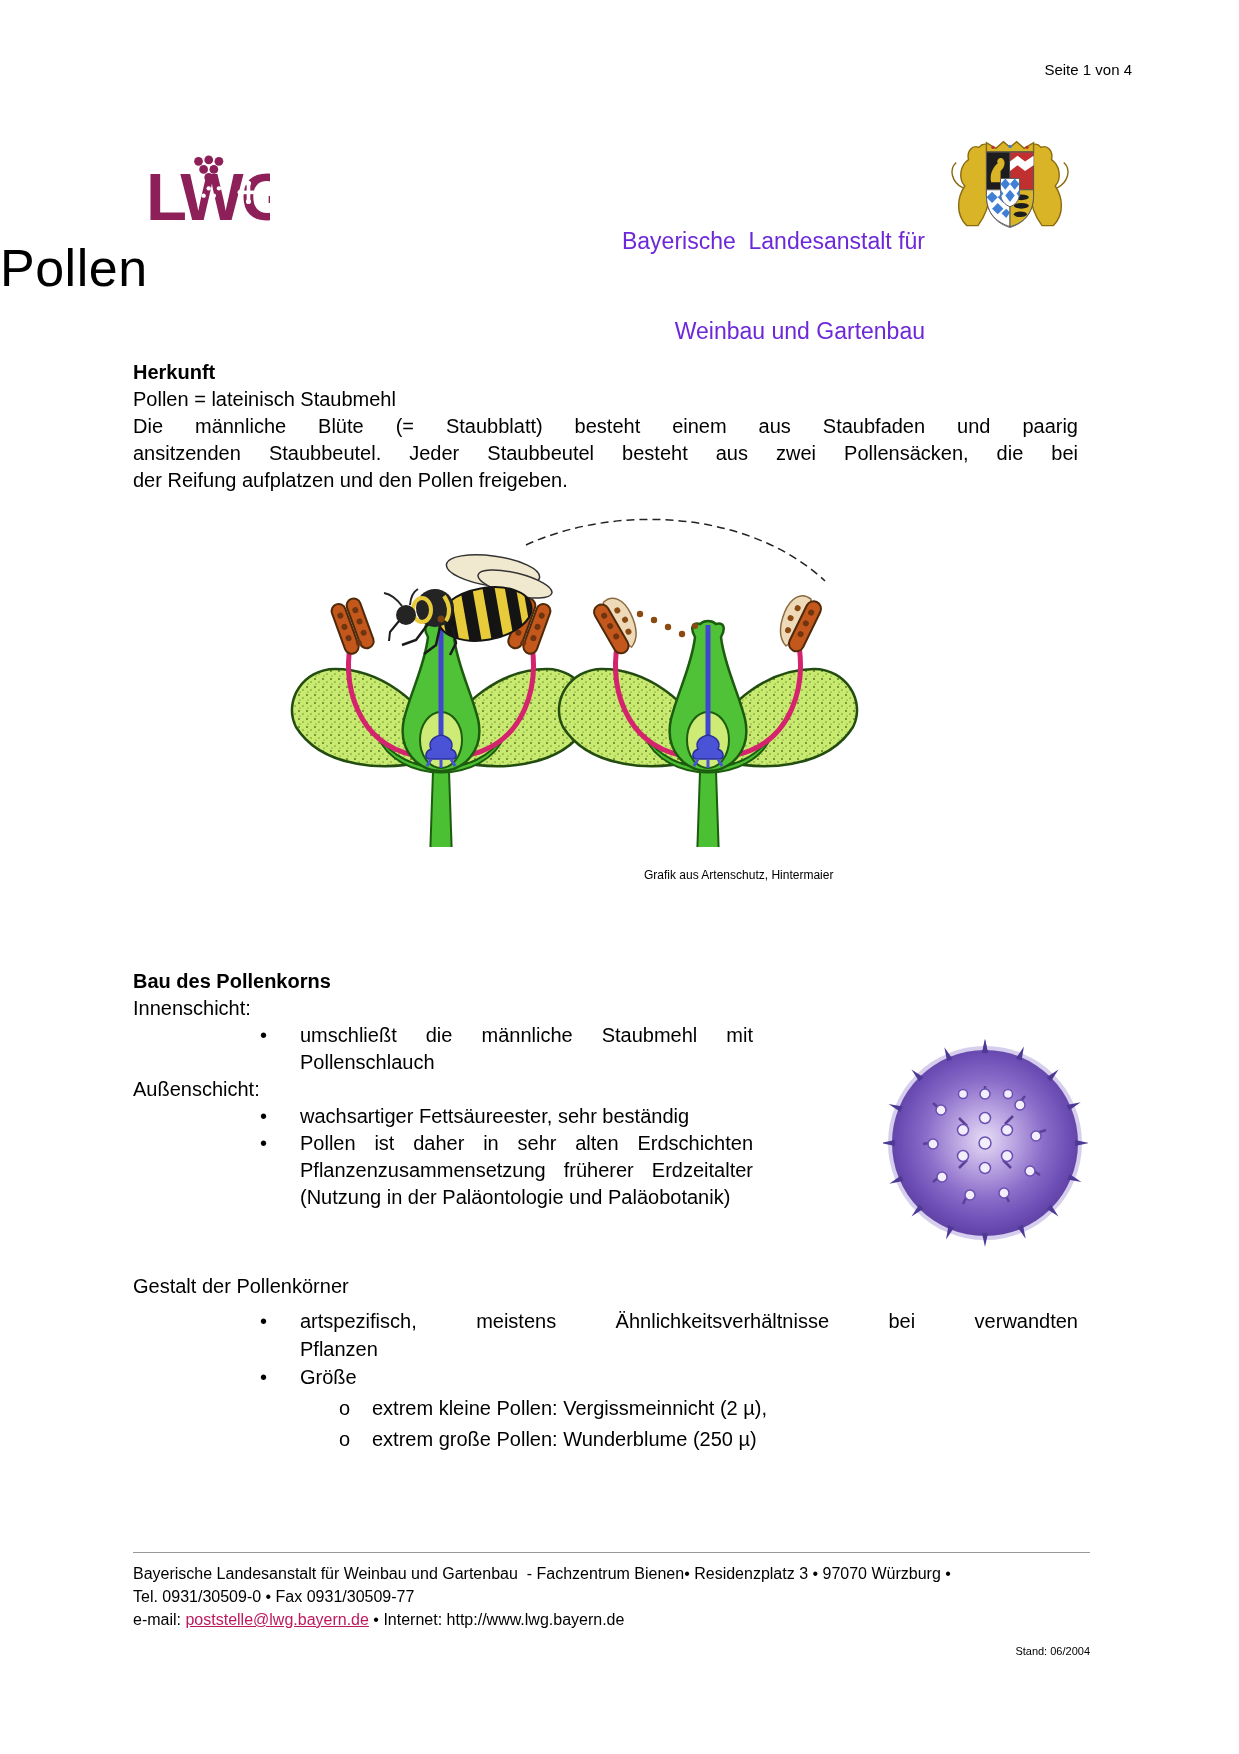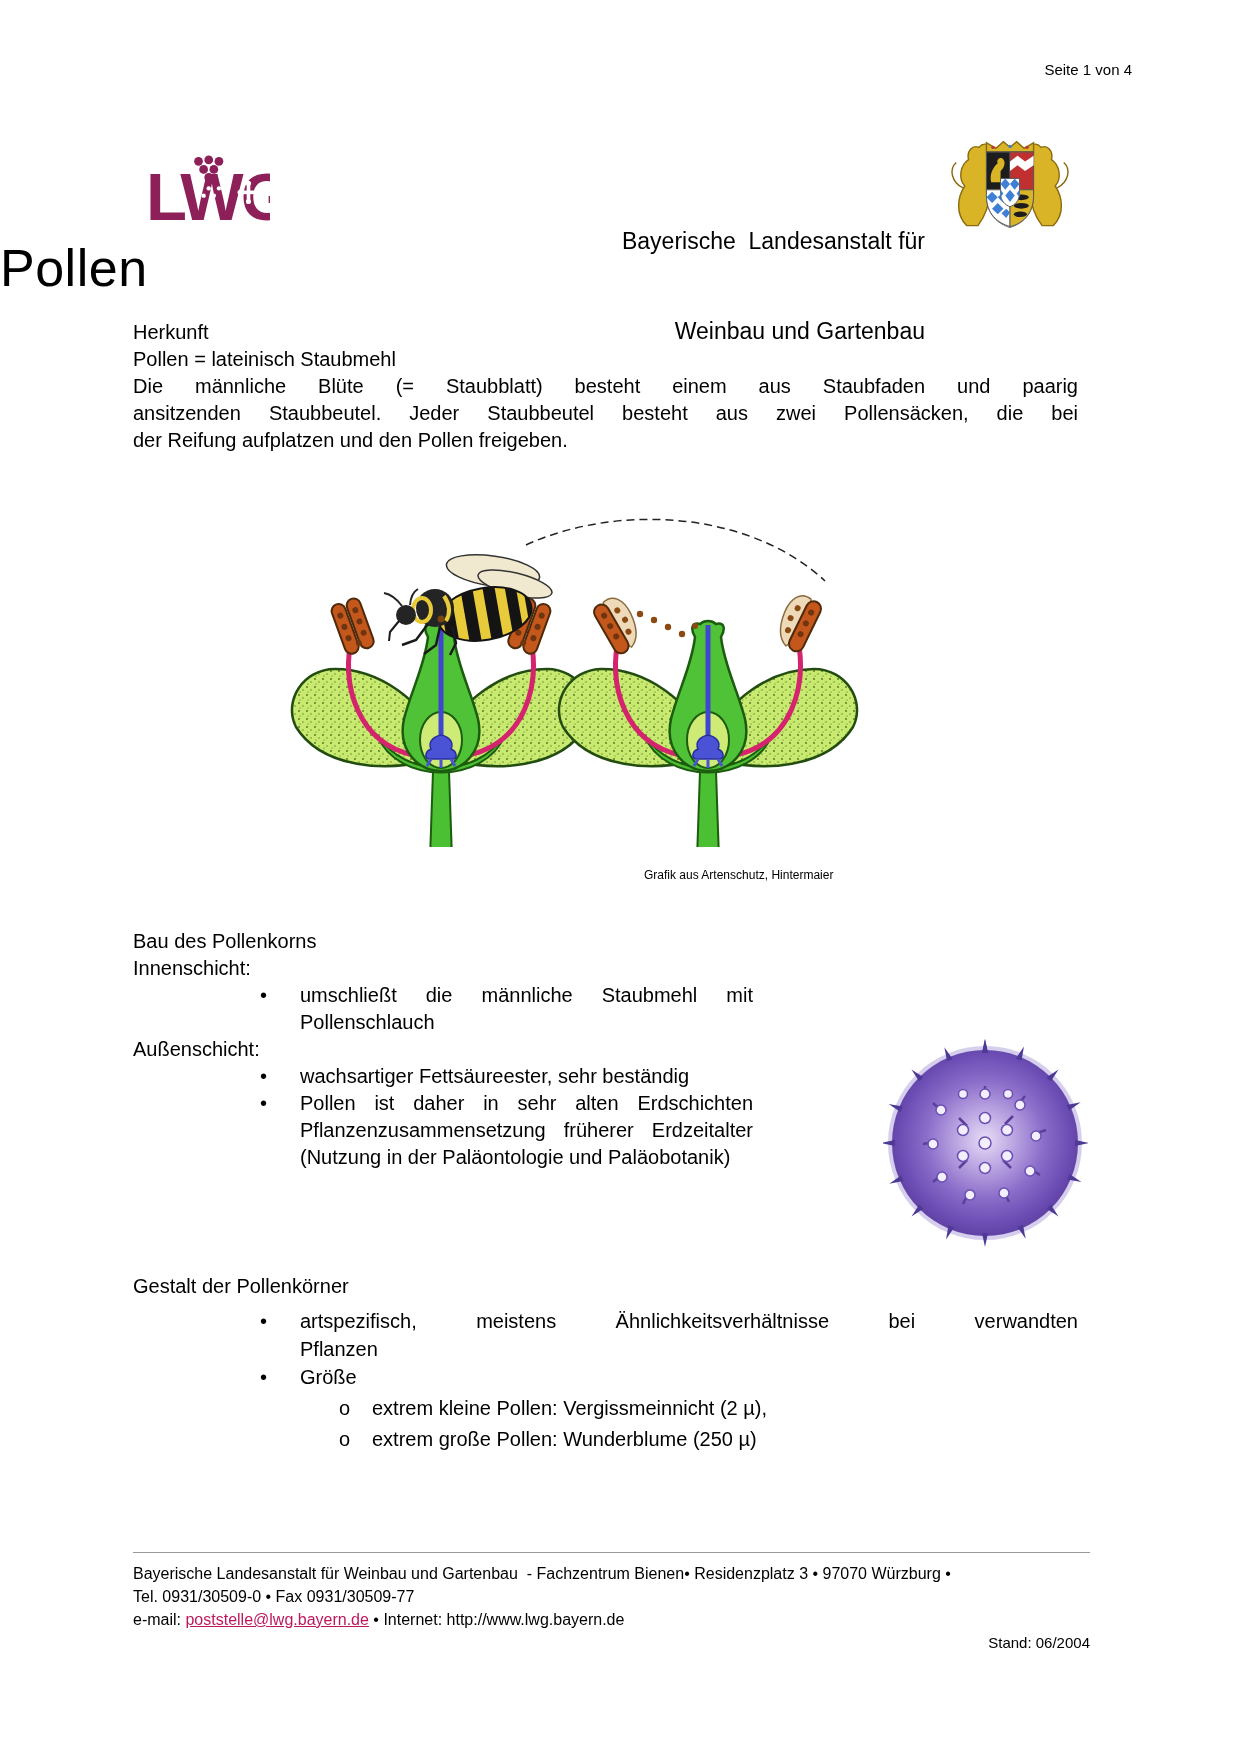--- a/index.html
+++ b/index.html
@@ -7,28 +7,28 @@
     position:relative; width:1239px; height:1754px; background:#ffffff;
     font-family:"Liberation Sans","DejaVu Sans",sans-serif; color:#000;
     margin:0 auto; overflow:hidden;padding-left:42px;
   }
   .abs{position:absolute;}
   
   #seite{top:61px; right:149px; font-size:15px;}
   
   #lwg-logo{left:146px; top:155px;}
   #inst{left:440px; top:166px; width:485px; text-align:right;
-        color:#000000; font-size:23px; line-height:30px; white-space:pre;}
+        color:#6d28d9; font-size:23px; line-height:30px; white-space:pre;}
   #arms{left:944px; top:138px;}
   
   #title{left:0; top:238px; width:1239px; text-align:left; font-size:52px; letter-spacing:0.5px;}
   
   .block{left:133px; width:945px; font-size:20px; line-height:27px;}
   #herkunft{top:319px;}
-  .h-bold{font-weight:normal;}
+  .h-bold{font-weight:bold;margin-top:40px;}
   .jline{text-align:justify; text-align-last:justify;}
   .jlast{text-align:left;}
   
   #illu{left:278px; top:497px;}
   #illu-caption{left:644px; top:868px; font-size:12px;}
   
   #bau{top:928px;}
   #gestalt{top:1272px; line-height:28px;}
   .bullet-row{position:relative; margin-left:167px;}
   .bullet-row .marker{position:absolute; left:-40px; top:0;}
@@ -37,21 +37,21 @@
   .sub-row{position:relative; margin-left:239px; margin-top:3px;}
   .sub-row .marker{position:absolute; left:-33px; top:0;}
   #gestalt .bullet-row.first{margin-top:7px;}
   
   #pollen-img{left:883px; top:1032px;}
   
   #rule{left:133px; top:1552px; width:957px; height:0; border-top:1px solid #999;}
   #footer{left:133px; top:1562px; width:957px; font-size:16px; line-height:23px;}
   #footer .l1{white-space:pre;}
   #footer a{color:#be185d; text-decoration:underline;}
-  #stand{text-align:right; font-size:15px;}
+  #stand{text-align:right; margin-top:9px; font-size:11px;}
 </style>
 </head>
 <body>
 
 <div id="page">
 
   <div id="seite" class="abs">Seite 1 von 4</div>
 
   <div id="lwg-logo" class="abs">
     <svg width="124" height="74" viewBox="0 0 170 100">

